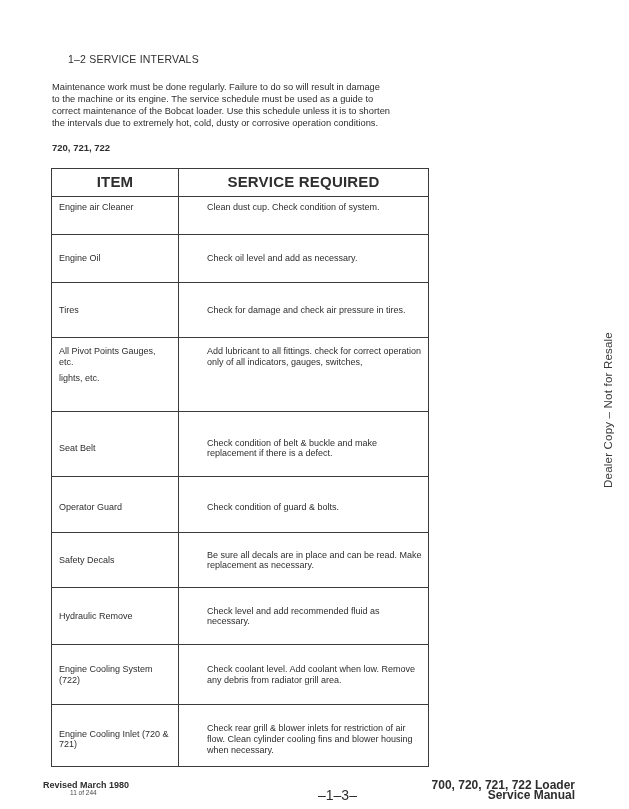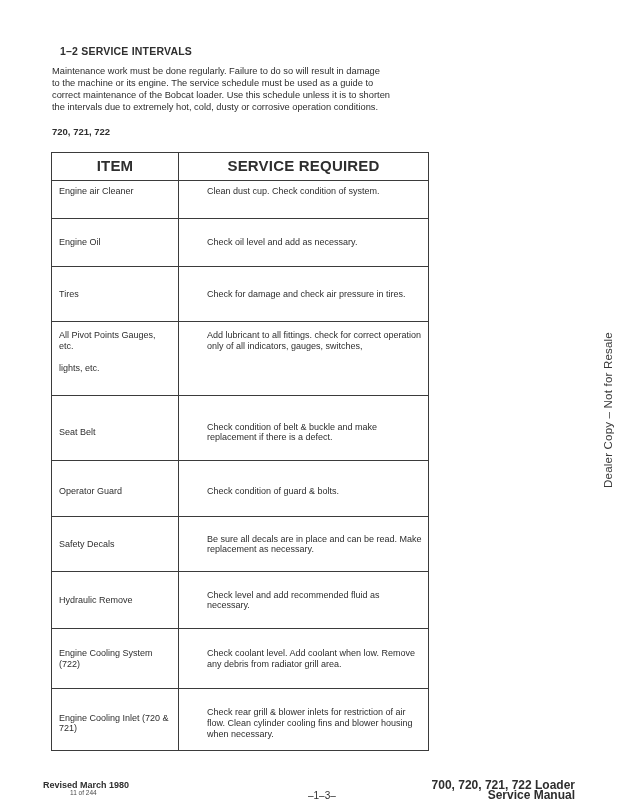--- a/index.html
+++ b/index.html
@@ -17,24 +17,24 @@
     overflow: hidden;
   }
   .content {
     position: absolute;
     left: 52px;
     top: 37px;
     width: 410px;
   }
   .section-heading {
     font-size: 10.5px;
-    font-weight: bold;
+    font-weight: normal;
     letter-spacing: 0.2px;
     line-height: 12px;
-    margin: 8px;
+    margin: 16px;
   }
   .intro {
   }
   .intro-line {
     font-size: 9.3px;
     line-height: 12.1px;
     white-space: nowrap;
   }
   .models-heading {
     margin-top: 13px;
@@ -80,21 +80,21 @@
   .service-table tbody tr:nth-child(1)  td { height: 30px; vertical-align: top; padding-top: 5px; margin-top: 37px; }
   .service-table tbody tr:nth-child(2)  td { height: 43px; }
   .service-table tbody tr:nth-child(3)  td { height: 50px; }
   .service-table tbody tr:nth-child(4)  td { height: 63px; vertical-align: top; padding-top: 8px; }
   .service-table tbody tr:nth-child(5)  td { height: 52px; vertical-align: middle; padding-top: 10px; }
   .service-table tbody tr:nth-child(6)  td { height: 45px; padding-top: 8px; }
   .service-table tbody tr:nth-child(7)  td { height: 50px; }
   .service-table tbody tr:nth-child(8)  td { height: 52px; }
   .service-table tbody tr:nth-child(9)  td { height: 55px; }
   .service-table tbody tr:nth-child(10) td { height: 50px; padding-top: 9px; }
-  .item-line-gap { margin-top: 11px; }
+  .item-line-gap { margin-top: 5px; }
   .side-note {
     position: absolute;
     left: 608px;
     top: 410px;
     transform: translate(-50%, -50%) rotate(-90deg);
     white-space: nowrap;
     font-size: 11.5px;
     color: #3a3a3a;
     letter-spacing: 0.2px;
   }
@@ -110,23 +110,23 @@
     position: absolute;
     left: 70px;
     top: 789px;
     font-size: 6.5px;
     font-weight: normal;
     color: #4a4a4a;
     line-height: 7px;
   }
   .footer-center {
     position: absolute;
-    left: 308px;
+    left: 318px;
     top: 791px;
-    font-size: 10px;
+    font-size: 14px;
     line-height: 9px;
   }
   .footer-right {
     position: absolute;
     right: 54px;
     top: 781px;
     text-align: right;
     font-size: 12px;
     font-weight: bold;
     line-height: 9.5px;

